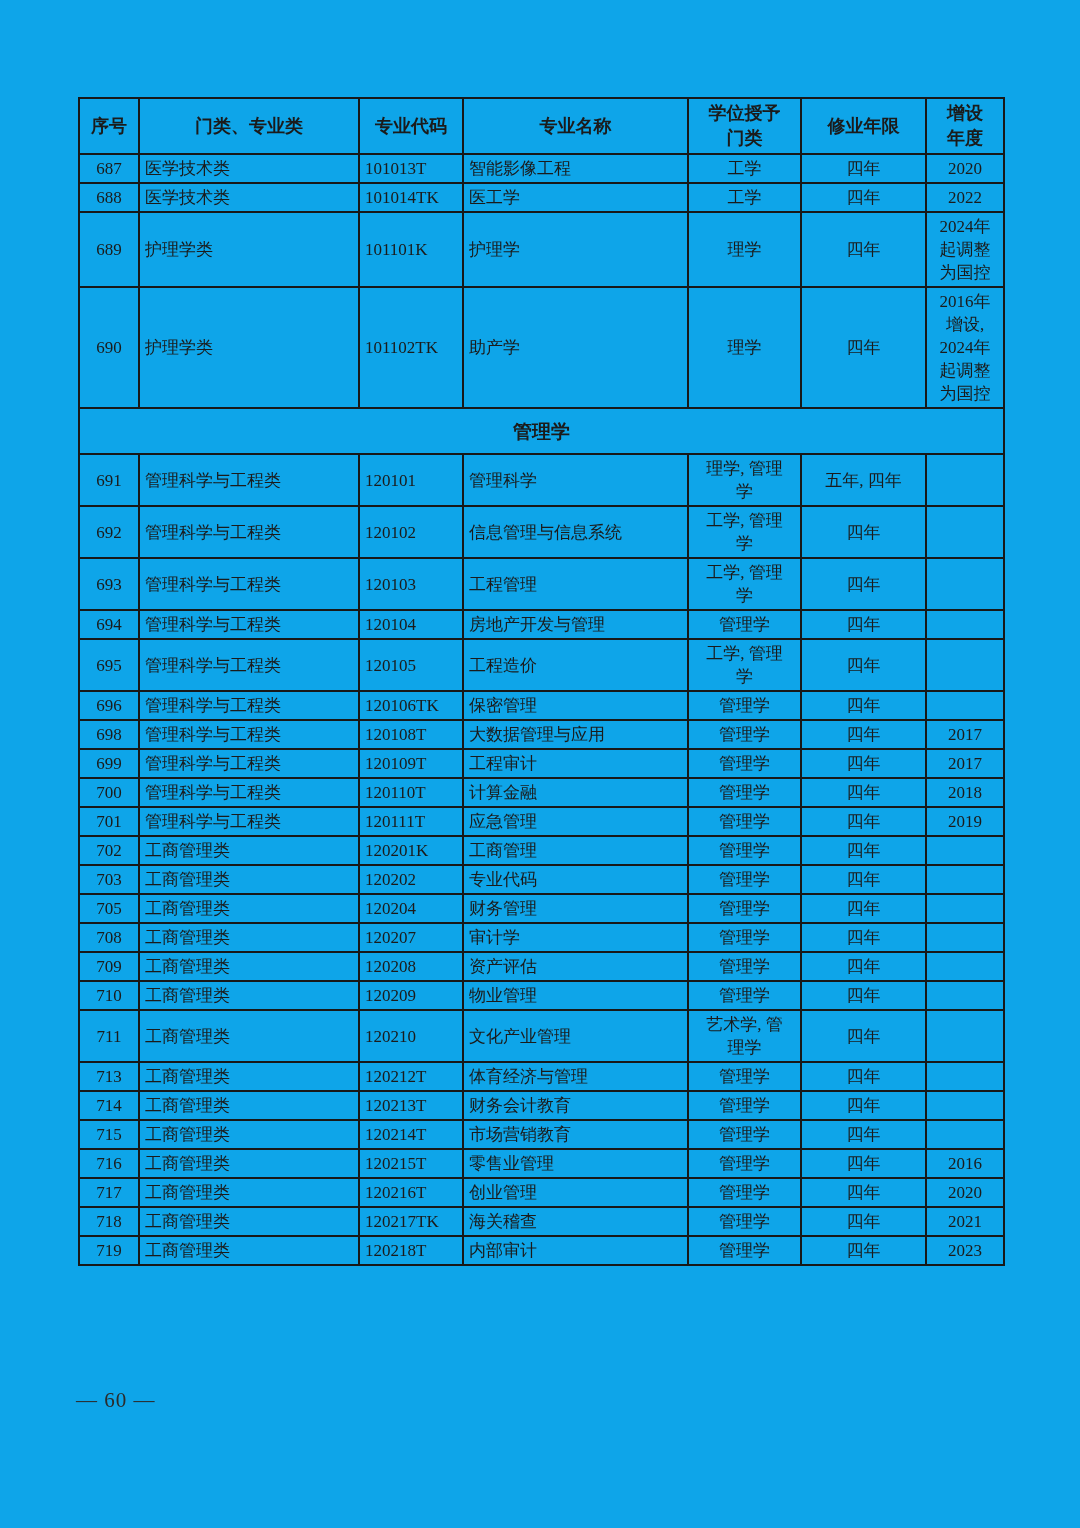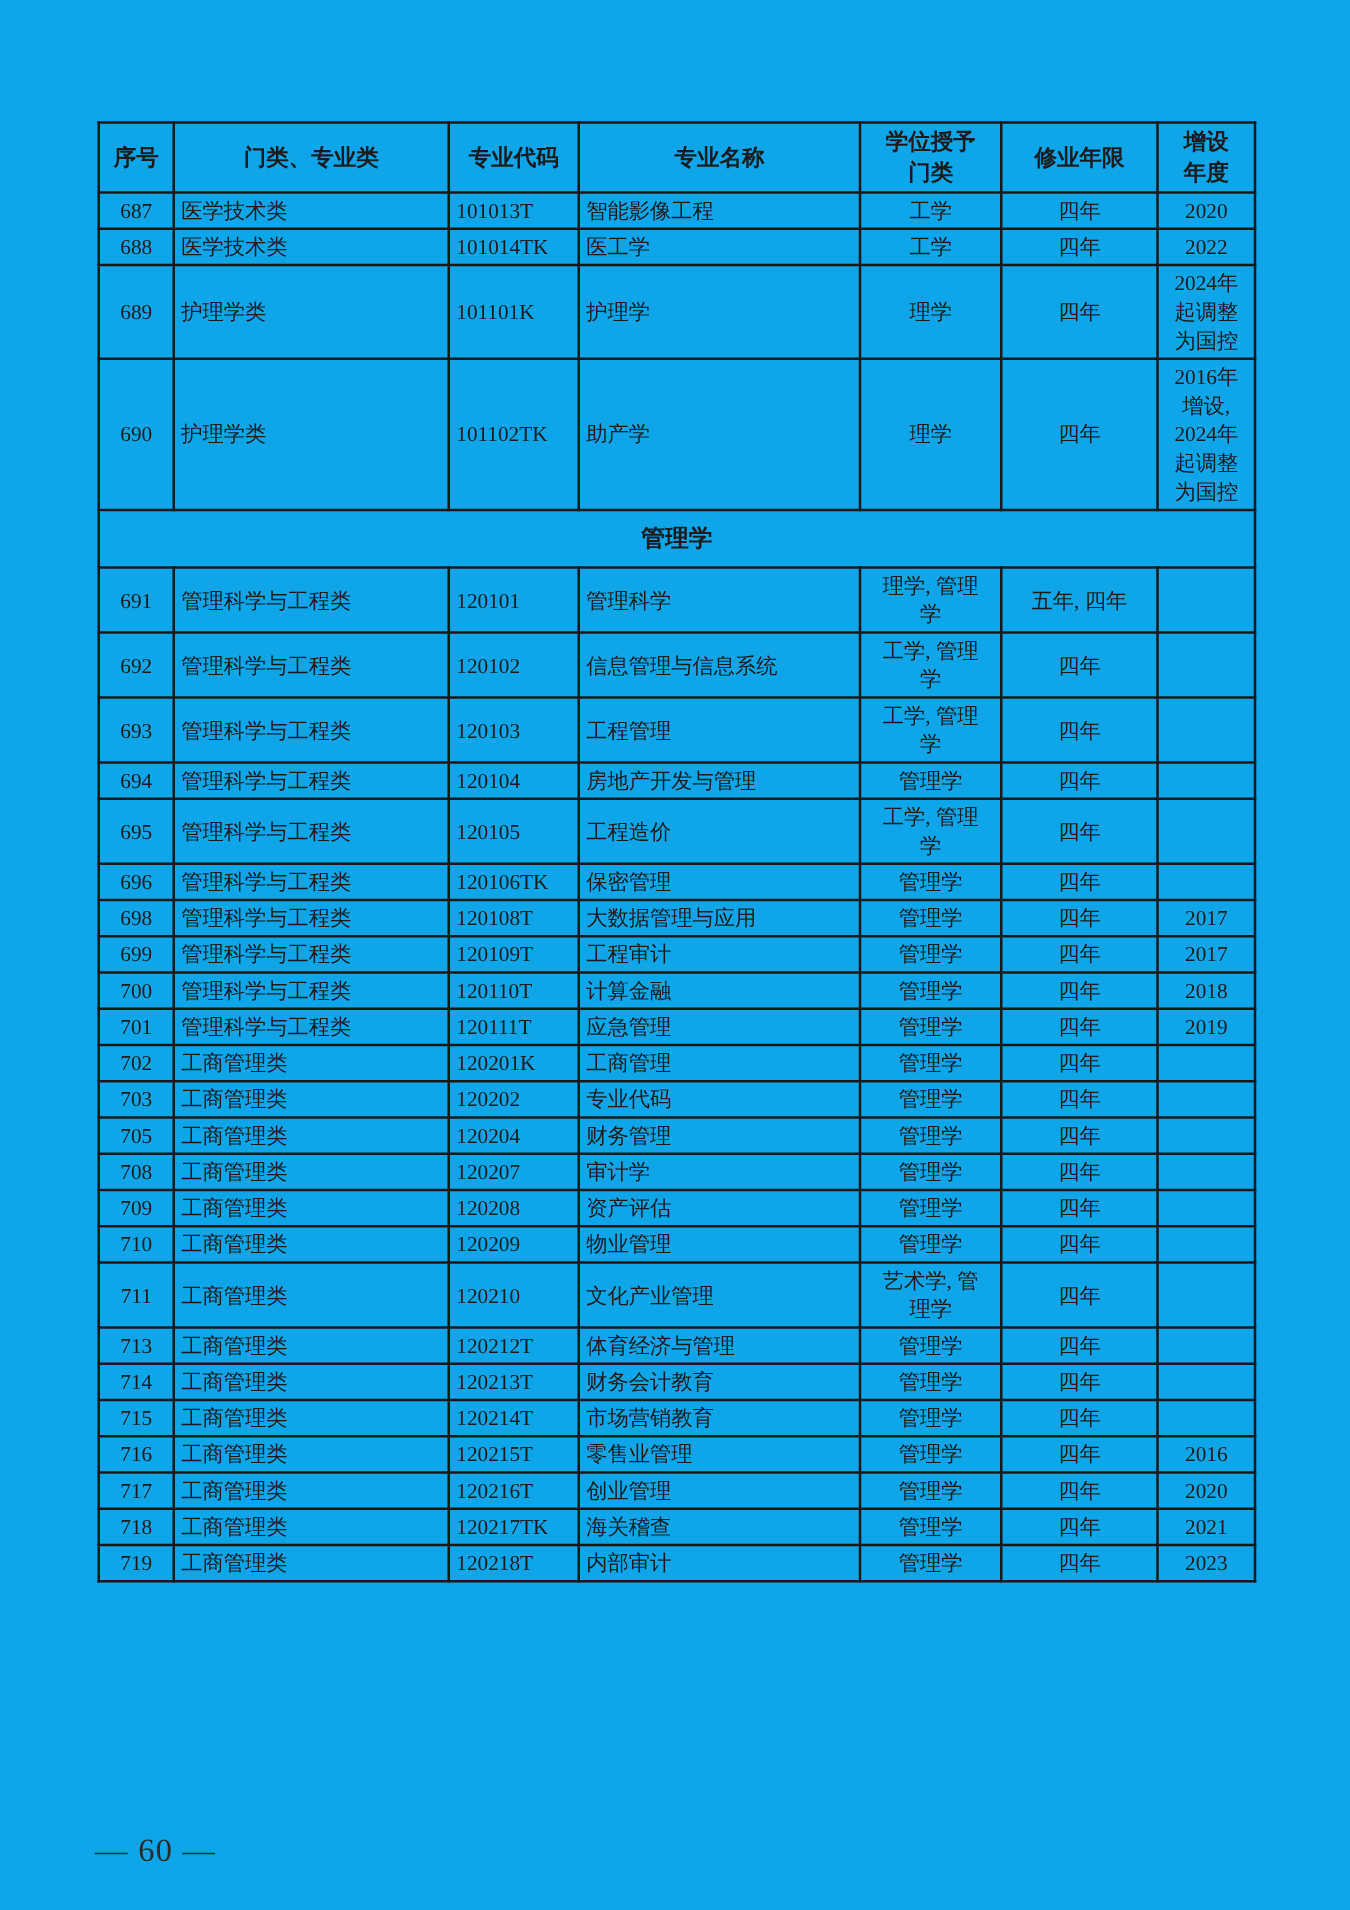--- a/index.html
+++ b/index.html
@@ -44,22 +44,22 @@
     text-align:center;
     font-weight:700;
     font-family:"Liberation Sans","DejaVu Sans",sans-serif;
     font-size:19px;
   }
   .c0{text-align:center;}
   .c1,.c2,.c3{text-align:left;}
   .c4,.c5,.c6{text-align:center;padding:2px 2px;}
   .footer{
     position:absolute;
-    left:76px;top:1466px;
-    font-size:26px;
+    left:76px;top:1388px;
+    font-size:21px;
     color:#2b2b2b;
     letter-spacing:1px;
   }
 </style>
 </head>
 <body>
 
 <div class="page">
 
   <table class="majors">

